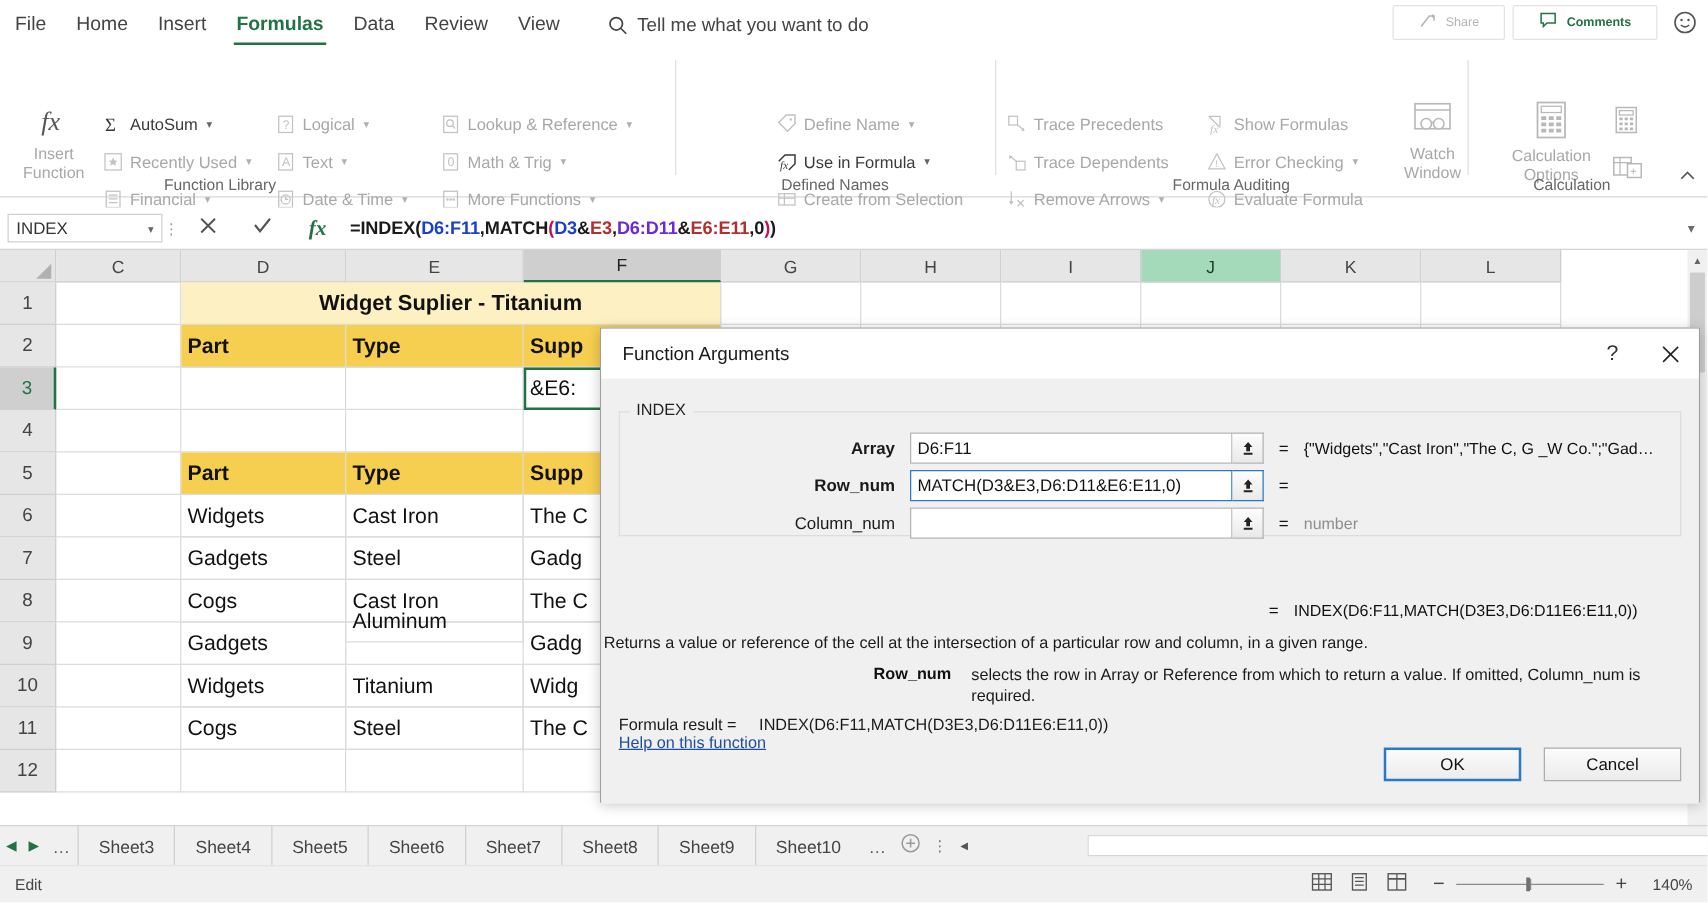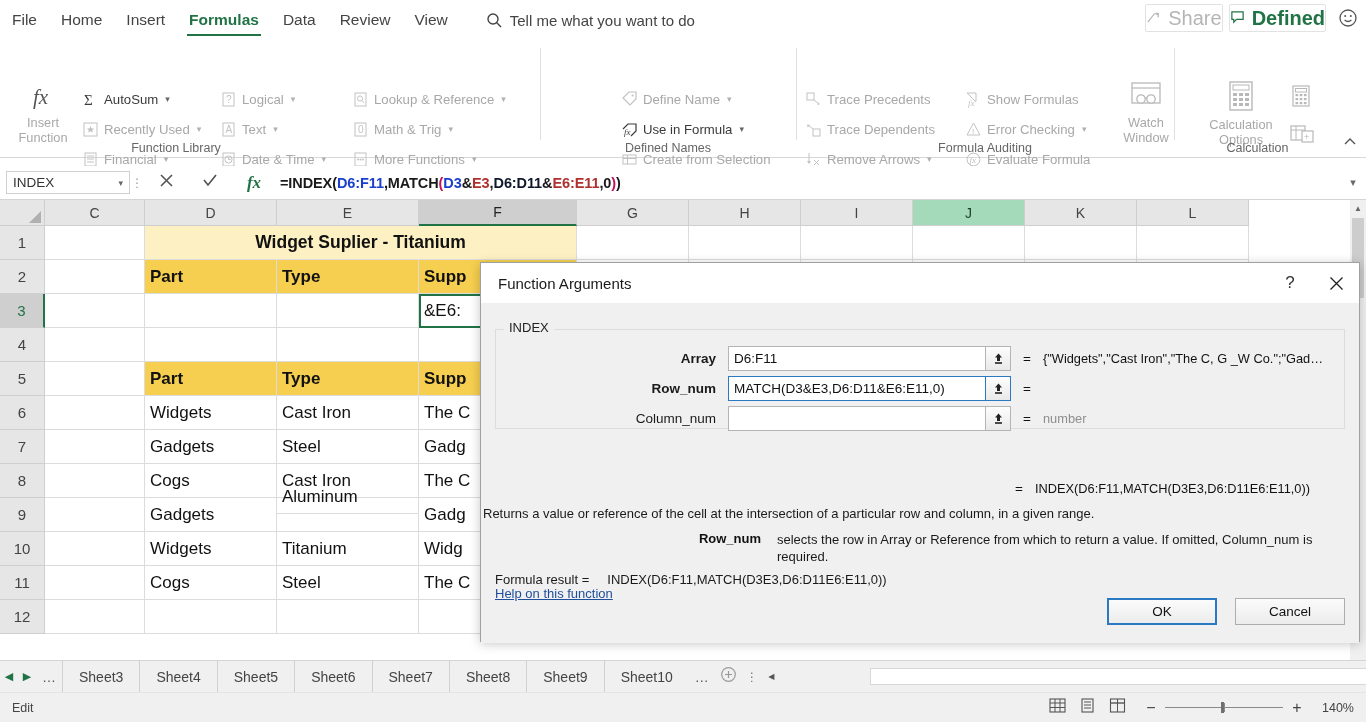--- a/index.html
+++ b/index.html
@@ -26,21 +26,21 @@
     height:2.5px; background:#217346;
   }
   .tellme {
     display:flex; align-items:center; gap:7px; margin-left:26px;
     font-size:15px; color:#444; white-space:nowrap;
   }
   .tellme svg { display:block; }
   .topright { position:absolute; right:6px; top:4px; display:flex; align-items:center; gap:6px; }
   .btn-share, .btn-comments {
     display:flex; align-items:center; gap:7px;
-    height:28px; padding:0 0; font-size:20px;
+    height:28px; padding:0 20px; font-size:10px;
     border:1px solid #e2e2e2; background:#fff; border-radius:2px;justify-content:space-between;
   }
   .btn-share { color:#b5b5b5; }
   .btn-comments { color:#217346; font-weight:600; }
   .smiley { width:24px;height:24px; margin-left:4px; }
 
   
   .ribbon {
     position:absolute; top:40px; left:0; width:1366px; height:118px;
     background:#ffffff; border-bottom:1px solid #d8d8d8;
@@ -248,21 +248,21 @@
             </svg>
         </span>
         <span>Share</span>
       </div>
       <div class="btn-comments">
         <span>
           <svg width="15" height="15" viewBox="0 0 16 16">
               <path d="M2 2 H14 V10 H7 L4 13 V10 H2 Z" fill="none" stroke="#217346" stroke-width="1.3"></path>
             </svg>
         </span>
-        <span>Defined</span>
+        <span>Comments</span>
       </div>
       <span class="smiley">
         <svg width="24" height="24" viewBox="0 0 24 24">
             <circle cx="12" cy="12" r="8" fill="none" stroke="#555" stroke-width="1.3"></circle>
             <circle cx="9.2" cy="10" r="1" fill="#555"></circle>
             <circle cx="14.8" cy="10" r="1" fill="#555"></circle>
             <path d="M8.6 14 Q12 17 15.4 14" fill="none" stroke="#555" stroke-width="1.3"></path>
           </svg>
       </span>
     </div>
@@ -551,21 +551,21 @@
     <div class="fb-btn fx">fx</div>
     <div class="finput" id="formula-text">
         <span style="color: rgb(26, 26, 26);">=INDEX(</span>
         <span style="color: rgb(26, 63, 204);">D6:F11</span>
         <span style="color: rgb(26, 26, 26);">,MATCH</span>
         <span style="color: rgb(192, 17, 91);">(</span>
         <span style="color: rgb(26, 63, 204);">D3</span>
         <span style="color: rgb(26, 26, 26);">&amp;</span>
         <span style="color: rgb(176, 48, 48);">E3</span>
         <span style="color: rgb(26, 26, 26);">,</span>
-        <span style="color: #0f172a;">D6:D11</span>
+        <span style="color: #6d28d9;">D6:D11</span>
         <span style="color: rgb(26, 26, 26);">&amp;</span>
         <span style="color: rgb(176, 48, 48);">E6:E11</span>
         <span style="color: rgb(26, 26, 26);">,0</span>
         <span style="color: rgb(192, 17, 91);">)</span>
         <span style="color: rgb(26, 26, 26);">)</span>
       </div>
     <div class="fb-down">
       <span>▾</span>
     </div>
   </div>

